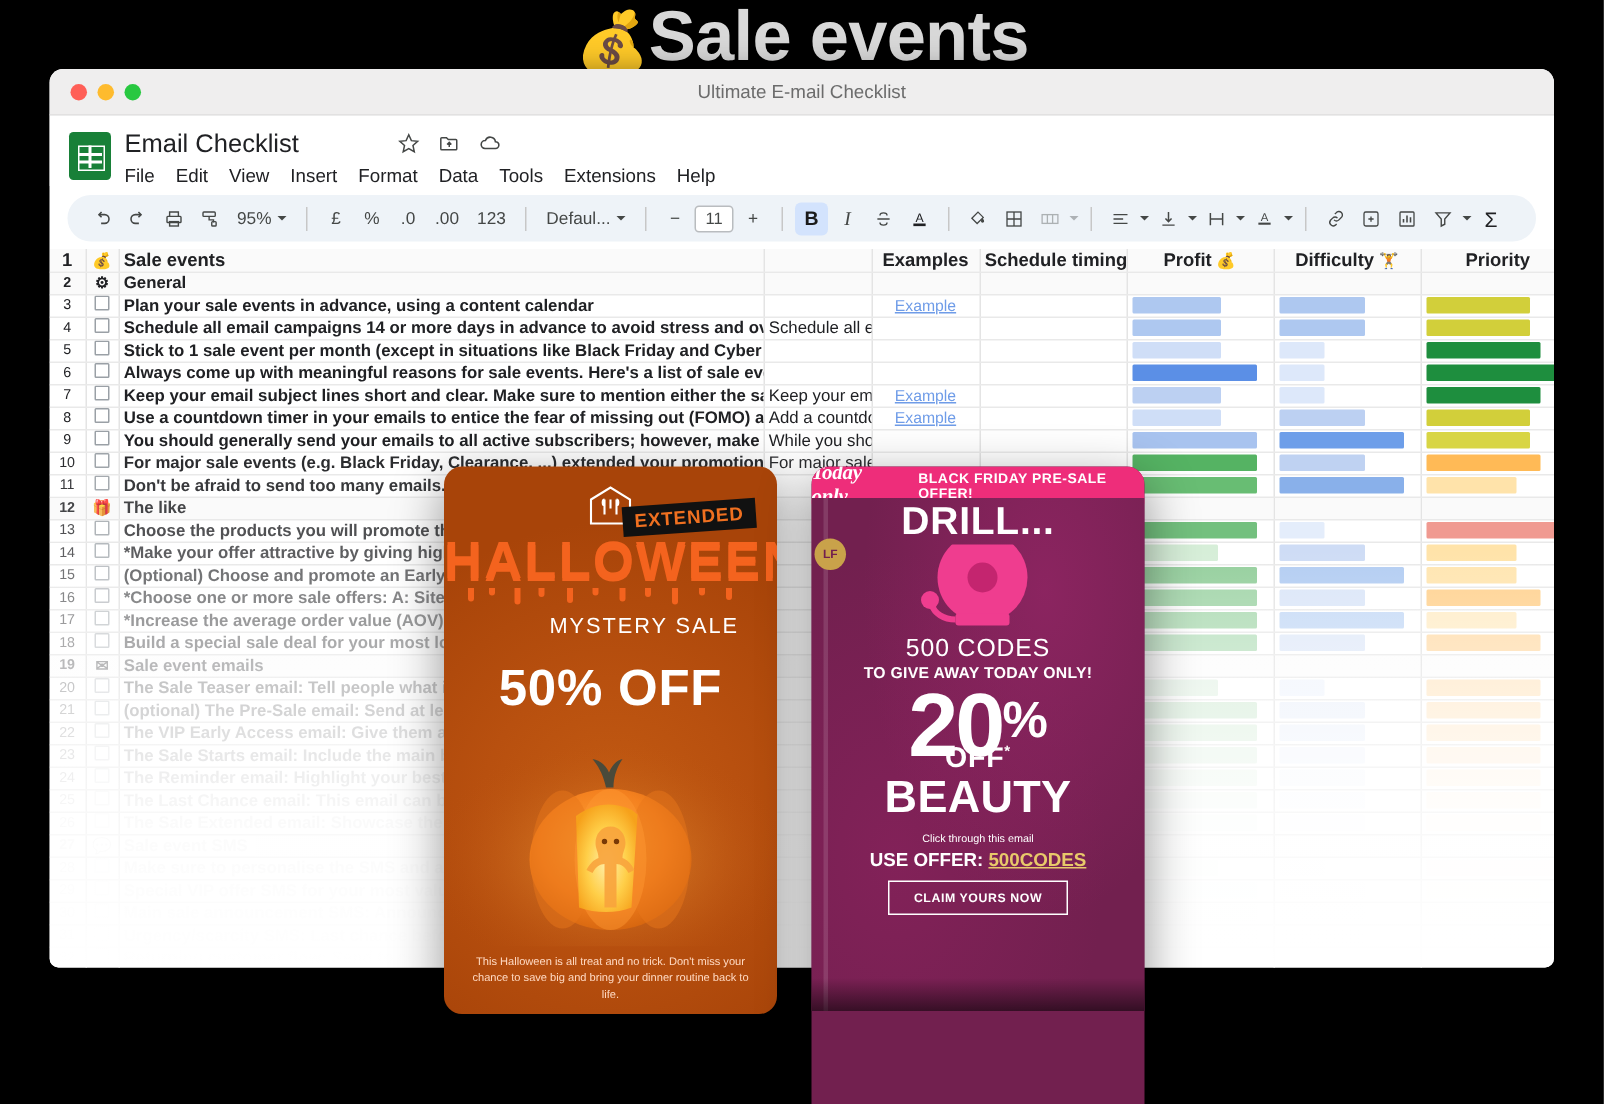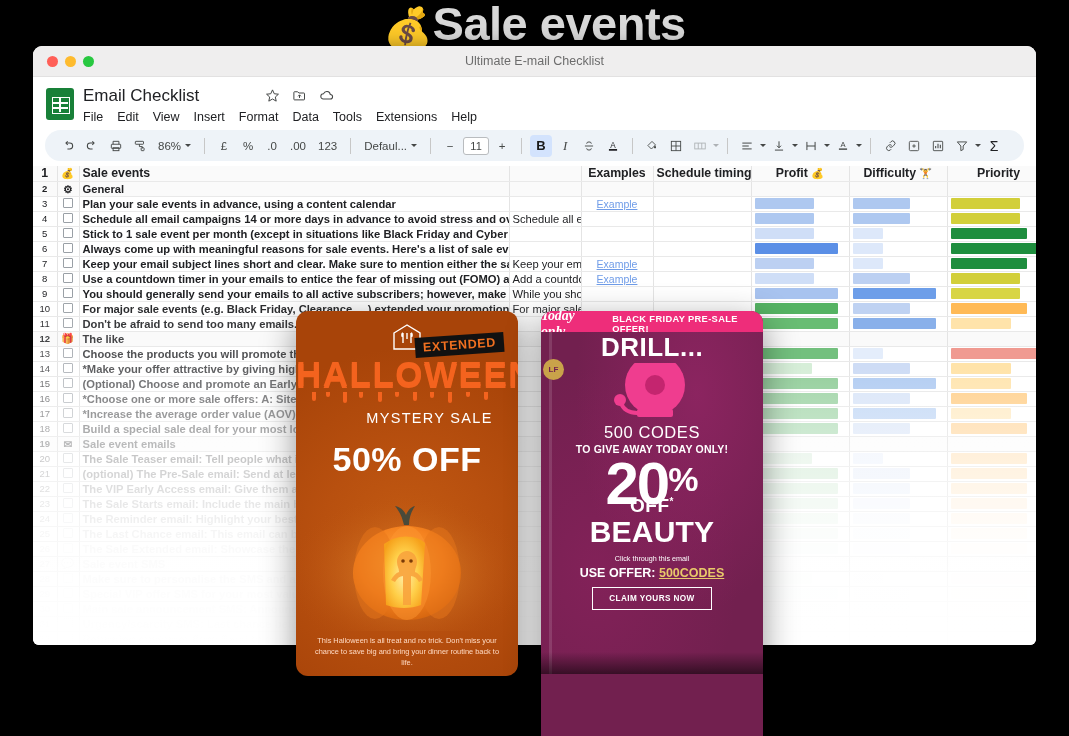--- a/index.html
+++ b/index.html
@@ -285,21 +285,21 @@
           </svg>
         </span>
       <span class="tbtn">
         <svg width="14" height="14" viewBox="0 0 24 24" fill="none" stroke="#444746" stroke-width="1.6">
             <rect x="4" y="4" width="14" height="5" rx="1"></rect>
             <path d="M11 9v4h5v3"></path>
             <rect x="14" y="15" width="5" height="5" rx="1"></rect>
           </svg>
         </span>
       <span class="tbtn wide tsel">
-        <span>86%</span>
+        <span>95%</span>
           <i class="caret"></i>
       </span>
       <span class="tsep"></span>
       <span class="tbtn wide">£</span>
       <span class="tbtn wide">%</span>
       <span class="tbtn wide">.0</span>
       <span class="tbtn wide">.00</span>
       <span class="tbtn wide">123</span>
       <span class="tsep"></span>
       <span class="tbtn wide tsel">

